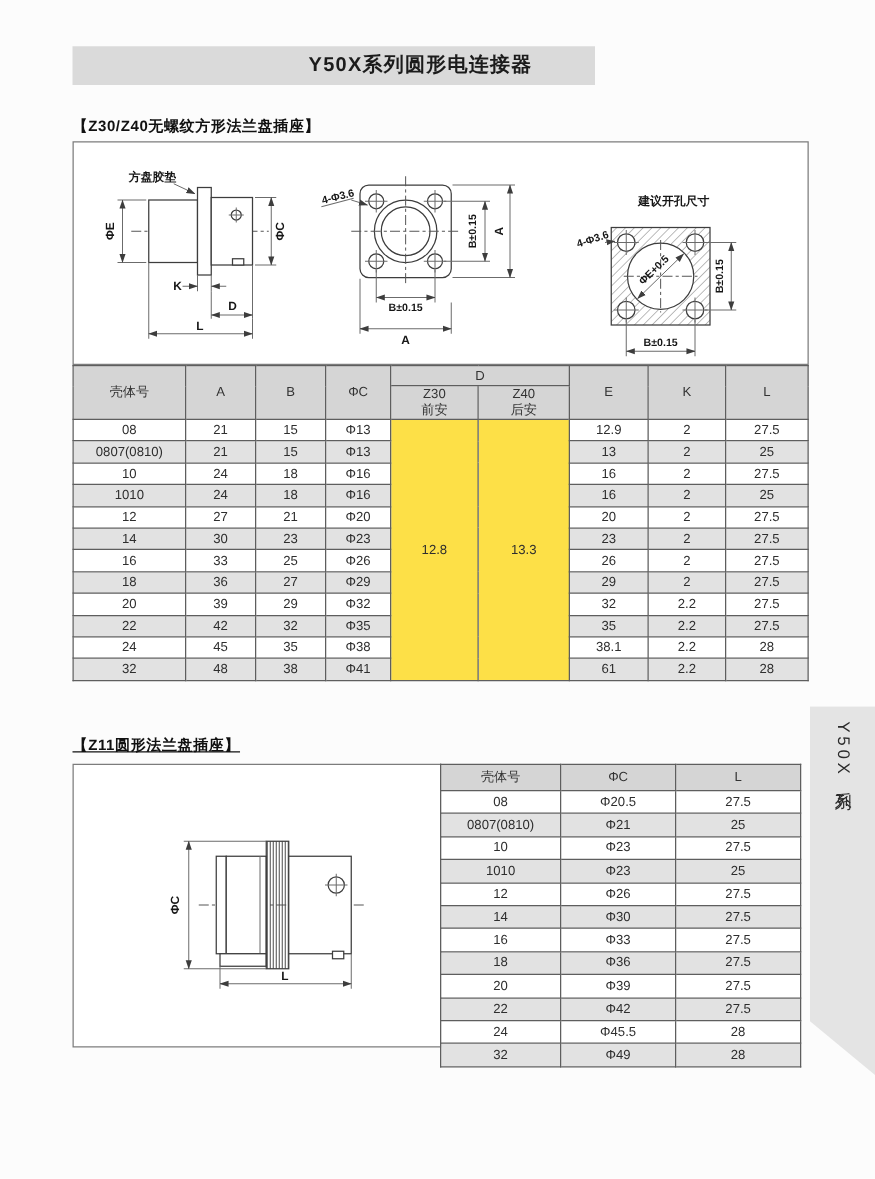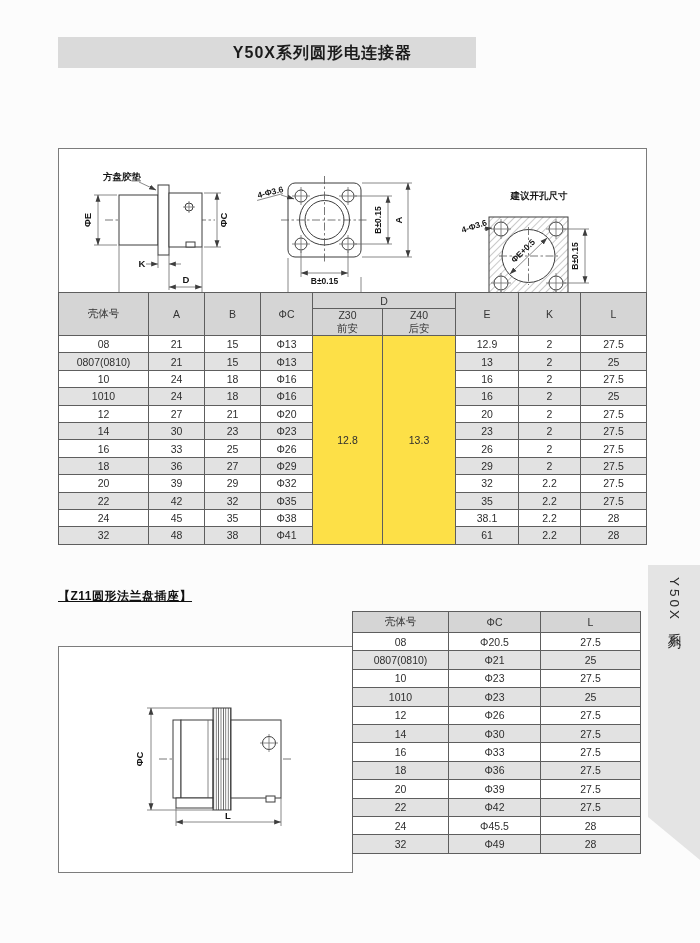--- a/index.html
+++ b/index.html
@@ -6,29 +6,29 @@
   html,body { margin:0; padding:0; }
   body { background:#ffffff; }
   .page {
     position:relative; width:700px; height:943px; margin:0 auto;
     background:#fcfcfc; overflow:hidden;
     font-family:"Liberation Sans","DejaVu Sans",sans-serif; color:#2e2e2e;
   }
   .banner {
     position:absolute; left:58px; top:37px; width:418px; height:31px;
     background:#dadada; color:#1b1b1b; font-weight:bold; font-size:16px;
-    line-height:31px; text-align:right; padding-right:64px; letter-spacing:1px;
+    line-height:31px; text-align:right; padding-right:50px; letter-spacing:1px;
   }
   .sec-heading {
     position:absolute; left:58px; font-size:12px; font-weight:bold;
     color:#111; letter-spacing:0.5px;
   }
   #sec1-heading { top:93px; }
   #sec2-heading { top:588px;text-decoration:underline; }
-  .dbox { position:absolute; background:#ffffff; border:1px solid #7c7c7c;margin-top:35px; }
+  .dbox { position:absolute; background:#ffffff; border:1px solid #7c7c7c; }
   #dbox1 { left:58px; top:113px; width:589px; height:179px; }
   #dbox2 { left:58px; top:611px; width:295px; height:227px; }
   .tblwrap { position:absolute; }
   #t1wrap { left:58px; top:292px; width:589px; }
   #t2wrap { left:352px; top:611px; width:289px; }
   table { border-collapse:collapse; width:100%; table-layout:fixed;
           font-size:10.5px; color:#2e2e2e; }
   th, td { border:1px solid #5e5e5e; text-align:center; padding:0;
            overflow:hidden; white-space:nowrap; }
   th { background:#d5d5d5; font-weight:normal; color:#333; }
@@ -61,20 +61,21 @@
   svg text.sm { font-size:8.5px; }
   svg text.cn { font-size:9.5px; }
 </style>
 </head>
 <body>
 
 <div class="page">
 
   <div class="banner">Y50X系列圆形电连接器</div>
 
+  <div class="sec-heading" id="sec1-heading">【Z30/Z40无螺纹方形法兰盘插座】</div>
 
   <div class="dbox" id="dbox1">
     <svg viewBox="0 0 587 177" width="587" height="177">
       <defs>
         <marker id="ar" viewBox="0 0 10 10" refX="9.5" refY="5" markerWidth="9" markerHeight="9" orient="auto-start-reverse">
           <path d="M0,1.6 L10,5 L0,8.4 z" fill="#3d3d3d"></path>
         </marker>
         <pattern id="hb" width="5" height="5" patternUnits="userSpaceOnUse" patternTransform="rotate(45)">
           <line x1="0" y1="0" x2="0" y2="5" stroke="#9d9d9d" stroke-width="1.1"></line>
         </pattern>

